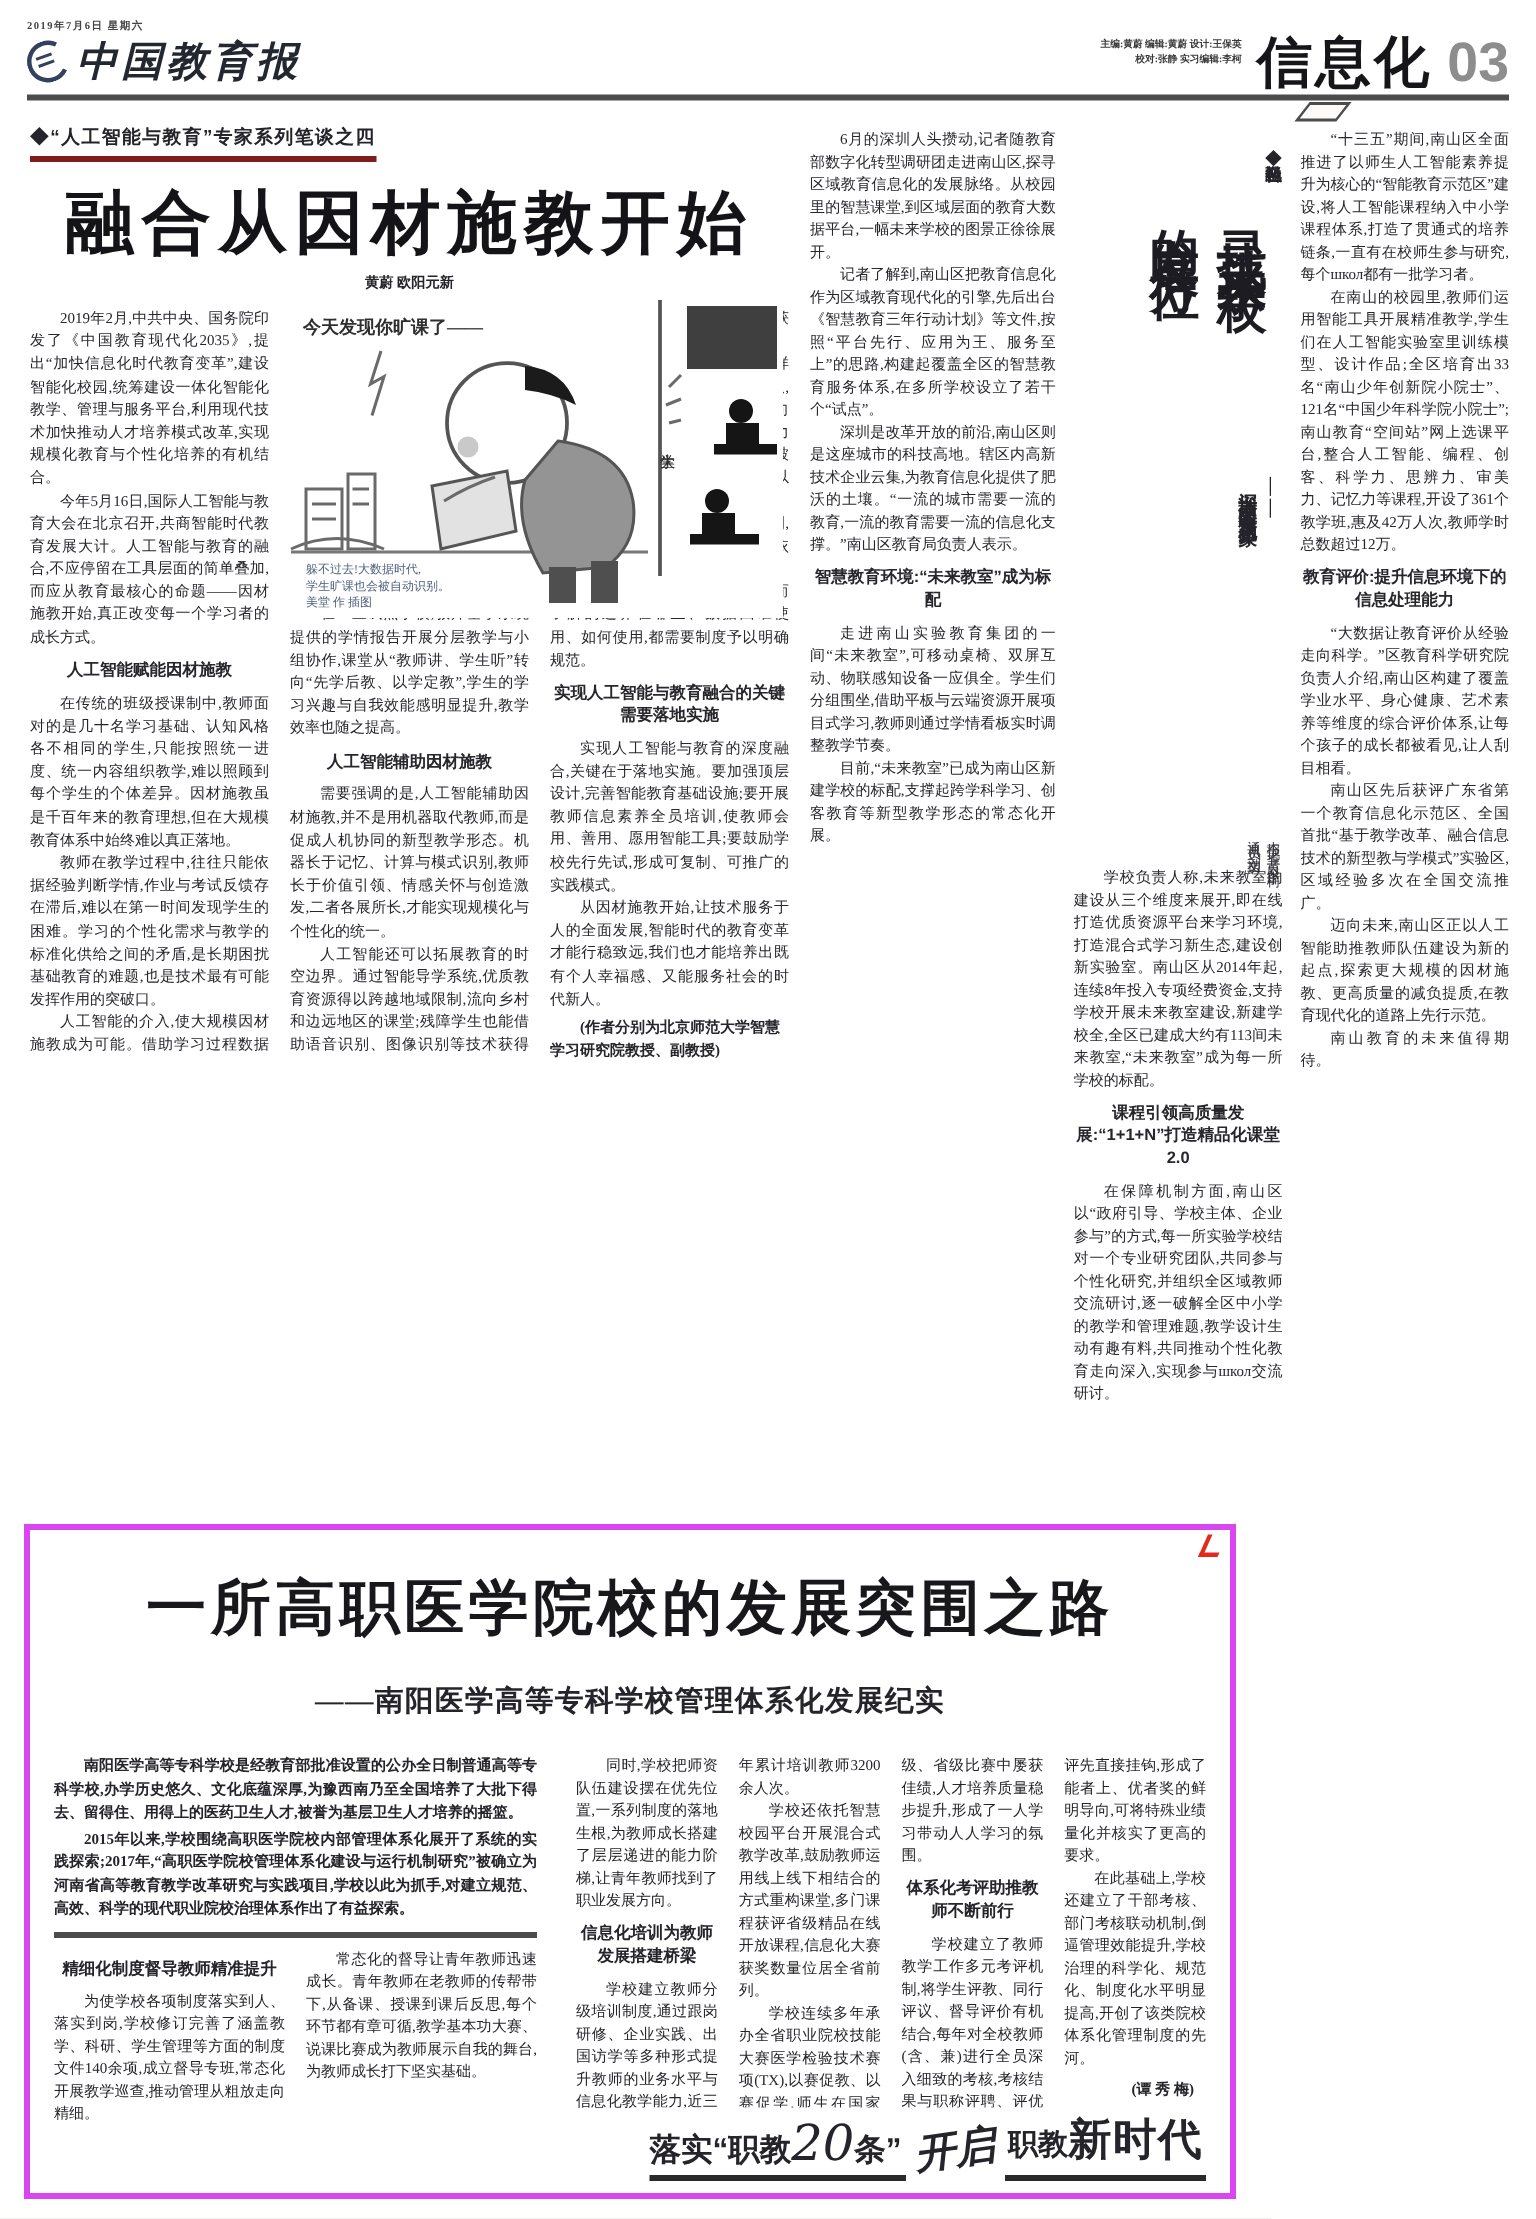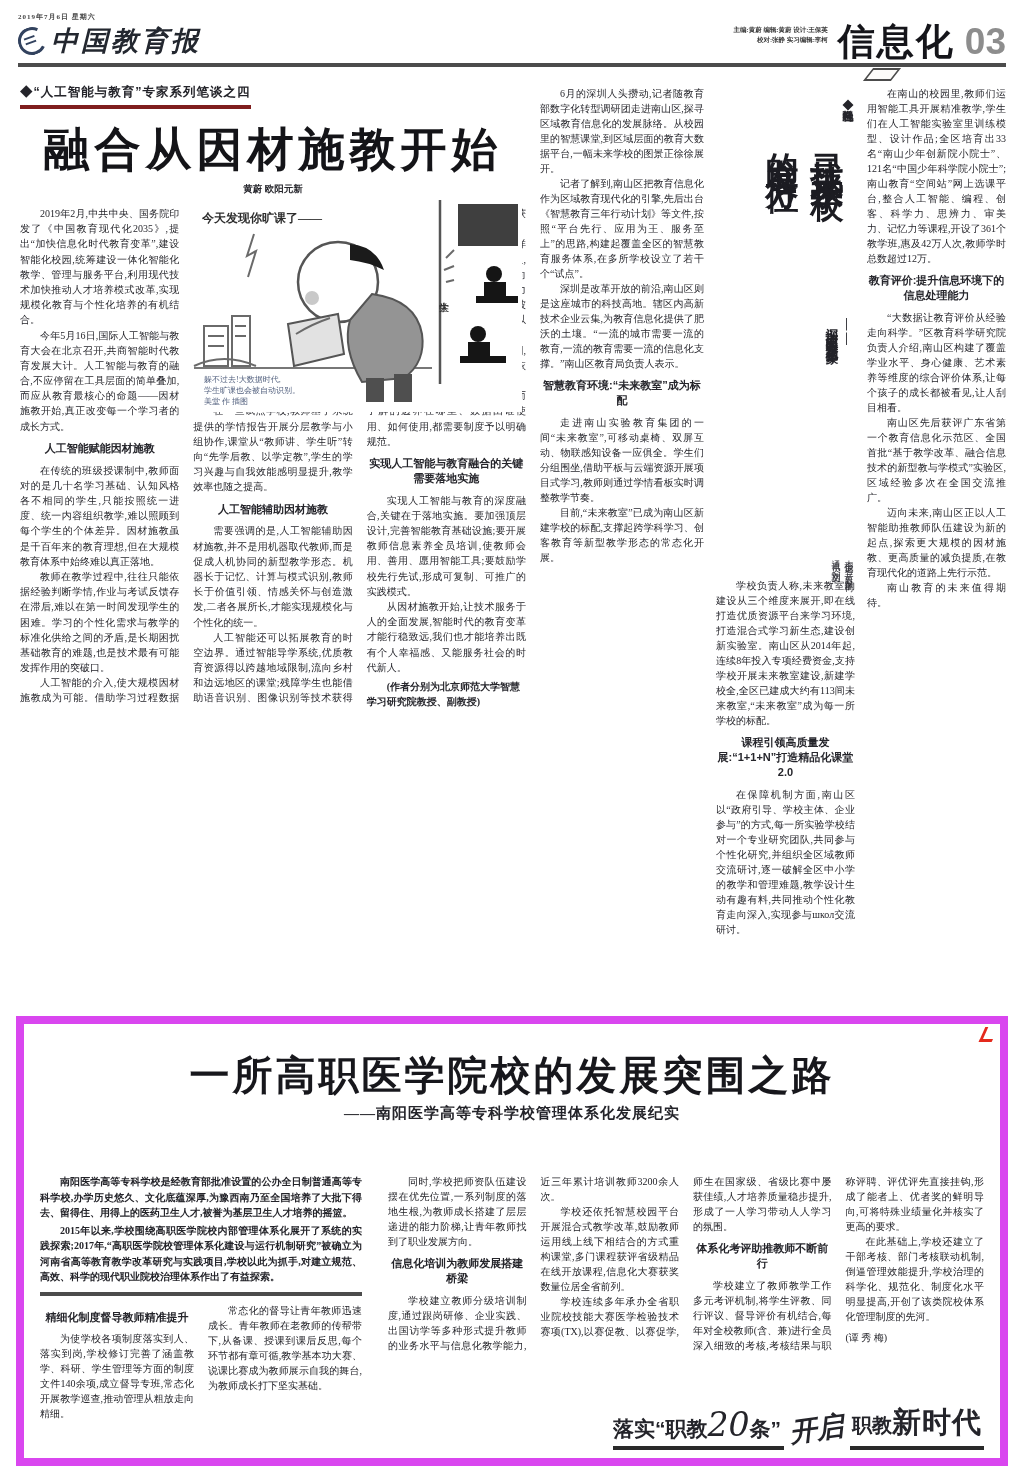--- a/index.html
+++ b/index.html
@@ -19,21 +19,21 @@
   .credits{font-size:6.5px;color:#3a3a3a;text-align:right;line-height:1.6;font-weight:700;}
   .sec-label{font-size:37px;font-weight:900;font-family:"Liberation Sans",sans-serif;color:#15151a;letter-spacing:2px;line-height:.9;}
   .page-no{font-size:37px;font-weight:700;font-family:"Liberation Sans",sans-serif;color:#8d8d8d;line-height:.9;}
   .hdr-rule{position:absolute;left:18px;right:18px;top:63px;height:4px;background:#4c4c4c;}
   .rule-notch{position:absolute;right:128px;top:68px;width:24px;height:9px;background:#fcfbf9;
               border:2px solid #4c4c4c;transform:skewX(-38deg);}
   
   .b-p{margin:0;text-indent:2em;text-align:justify;}
   .b-h{margin:7px 0;font-weight:900;text-align:center;font-family:"Liberation Sans",sans-serif;font-size:11px;line-height:1.35;}
   .b-note{margin:4px 0 0;font-weight:700;text-indent:2em;}
-  .b-credit{margin:6px 8px 0 0;font-weight:400;text-align:left;}
+  .b-credit{margin:6px 8px 0 0;font-weight:700;text-align:right;}
   
   .art1{position:absolute;left:20px;top:82px;width:506px;height:930px;}
   .kicker{display:inline-block;font-family:"Liberation Sans",sans-serif;font-weight:900;font-size:12.5px;
           border-bottom:4px solid #7f1d1d;padding-bottom:4px;letter-spacing:1px;}
   .art1-title{font-family:"Liberation Sans",sans-serif;font-weight:900;font-size:46px;text-align:center;
               letter-spacing:5px;margin:10px 0 2px;color:#141418;}
   .art1-byline{text-align:center;font-size:9.5px;font-weight:700;margin-bottom:10px;}
   .art1-body{position:relative;height:806px;overflow:hidden;column-count:3;column-gap:14px;
              font-size:10px;line-height:1.52;color:#26262c;}
   .cartoon{position:absolute;left:168px;top:10px;width:334px;height:214px;background:#fff;z-index:2;}
@@ -42,26 +42,26 @@
         grid-template-columns:1.12fr .95fr .95fr;column-gap:12px;}
   .art2 .tcol{overflow:hidden;font-size:10px;line-height:1.5;color:#26262c;height:926px;}
   .midcol{display:flex;flex-direction:column;height:926px;overflow:hidden;}
   .vhead{height:492px;writing-mode:vertical-rl;display:flex;flex-shrink:0;}
   .vtag{font-size:11px;font-weight:900;font-family:"Liberation Sans",sans-serif;padding-top:4px;margin-left:4px;}
   .vtitle{font-size:33px;font-weight:700;letter-spacing:7px;padding-top:26px;margin:0 6px;color:#1c1c22;}
   .vsub{font-size:12.5px;font-weight:700;letter-spacing:2px;padding-top:148px;margin-left:2px;}
   .vby{font-size:9px;letter-spacing:2px;padding-top:205px;color:#33333a;margin-left:6px;}
   .midtxt{flex:1;overflow:hidden;font-size:10px;line-height:1.5;color:#26262c;}
   
-  .art3{position:absolute;left:16px;top:1016px;width:992px;height:450px;border:8px solid #d946ef;
+  .art3{position:absolute;left:16px;top:1016px;width:808px;height:450px;border:4px solid #d946ef;
         background:#fff;box-sizing:border-box;}
   .corner-mark{position:absolute;right:5px;top:3px;width:10px;height:12px;
                border-left:3px solid #e42a1d;border-bottom:3px solid #e42a1d;transform:skewX(-24deg);}
   .art3-title{font-size:40px;font-weight:900;text-align:center;letter-spacing:3px;margin-top:24px;color:#17171c;}
-  .art3-sub{font-size:15px;font-weight:700;text-align:center;margin-top:1px;letter-spacing:1px;}
+  .art3-sub{font-size:19px;font-weight:700;text-align:center;margin-top:22px;letter-spacing:1px;}
   .art3-cols{position:absolute;left:16px;right:16px;top:150px;bottom:10px;display:flex;gap:26px;}
   .a3-left{width:322px;flex-shrink:0;}
   .a3-intro{font-size:10px;font-weight:700;line-height:1.55;text-align:justify;}
   .a3-intro .b-p{margin-bottom:2px;}
   .a3-rule{height:4px;background:#4c4c4c;margin:7px 0 7px;}
   .a3-lower{column-count:2;column-gap:14px;height:180px;overflow:hidden;font-size:10px;line-height:1.5;}
   .a3-main{flex:1;column-count:4;column-gap:14px;height:100%;overflow:hidden;font-size:10px;line-height:1.5;}
   .slogan{position:absolute;right:14px;bottom:6px;background:#fff;display:flex;align-items:flex-end;
           gap:3px;padding:2px 2px 2px 12px;z-index:3;}
   .sl-a{font-family:"Liberation Sans",sans-serif;font-size:21px;font-weight:900;
@@ -193,20 +193,21 @@
         <span class="vsub">——深圳市南山区教育信息化印象</span>
         <span class="vby">本报记者 黄蔚 李柯  通讯员 刘文玥</span>
       </div>
       <div class="midtxt">
           <p class="b-p">学校负责人称,未来教室的建设从三个维度来展开,即在线打造优质资源平台来学习环境,打造混合式学习新生态,建设创新实验室。南山区从2014年起,连续8年投入专项经费资金,支持学校开展未来教室建设,新建学校全,全区已建成大约有113间未来教室,“未来教室”成为每一所学校的标配。</p>
           <p class="b-h">课程引领高质量发展:“1+1+N”打造精品化课堂2.0</p>
           <p class="b-p">在保障机制方面,南山区以“政府引导、学校主体、企业参与”的方式,每一所实验学校结对一个专业研究团队,共同参与个性化研究,并组织全区域教师交流研讨,逐一破解全区中小学的教学和管理难题,教学设计生动有趣有料,共同推动个性化教育走向深入,实现参与школ交流研讨。</p>
         </div>
     </div>
     <div class="tcol">
+        <p class="b-p">“十三五”期间,南山区全面推进了以师生人工智能素养提升为核心的“智能教育示范区”建设,将人工智能课程纳入中小学课程体系,打造了贯通式的培养链条,一直有在校师生参与研究,每个школ都有一批学习者。</p>
         <p class="b-p">在南山的校园里,教师们运用智能工具开展精准教学,学生们在人工智能实验室里训练模型、设计作品;全区培育出33名“南山少年创新院小院士”、121名“中国少年科学院小院士”;南山教育“空间站”网上选课平台,整合人工智能、编程、创客、科学力、思辨力、审美力、记忆力等课程,开设了361个教学班,惠及42万人次,教师学时总数超过12万。</p>
         <p class="b-h">教育评价:提升信息环境下的信息处理能力</p>
         <p class="b-p">“大数据让教育评价从经验走向科学。”区教育科学研究院负责人介绍,南山区构建了覆盖学业水平、身心健康、艺术素养等维度的综合评价体系,让每个孩子的成长都被看见,让人刮目相看。</p>
         <p class="b-p">南山区先后获评广东省第一个教育信息化示范区、全国首批“基于教学改革、融合信息技术的新型教与学模式”实验区,区域经验多次在全国交流推广。</p>
         <p class="b-p">迈向未来,南山区正以人工智能助推教师队伍建设为新的起点,探索更大规模的因材施教、更高质量的减负提质,在教育现代化的道路上先行示范。</p>
         <p class="b-p">南山教育的未来值得期待。</p>
       </div>
   </div>
 
   <div class="art3">

